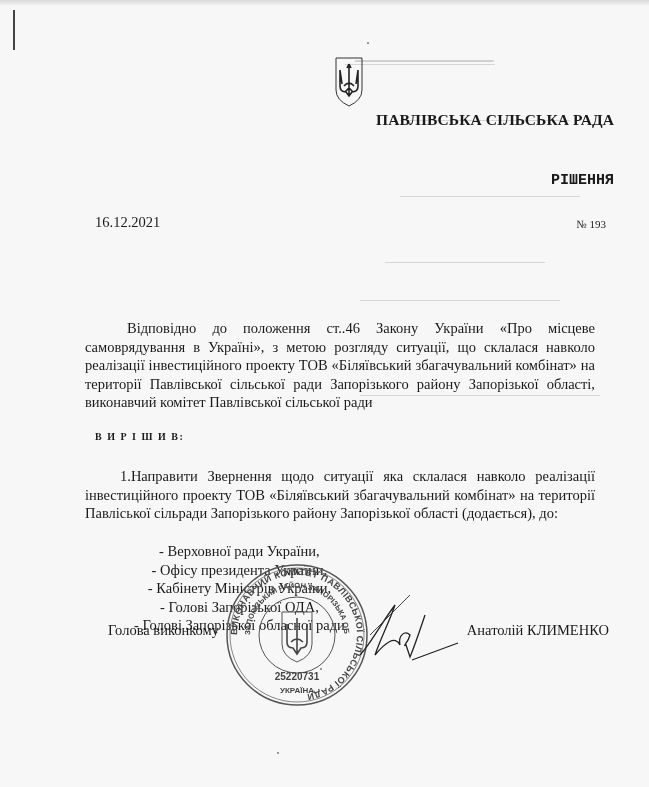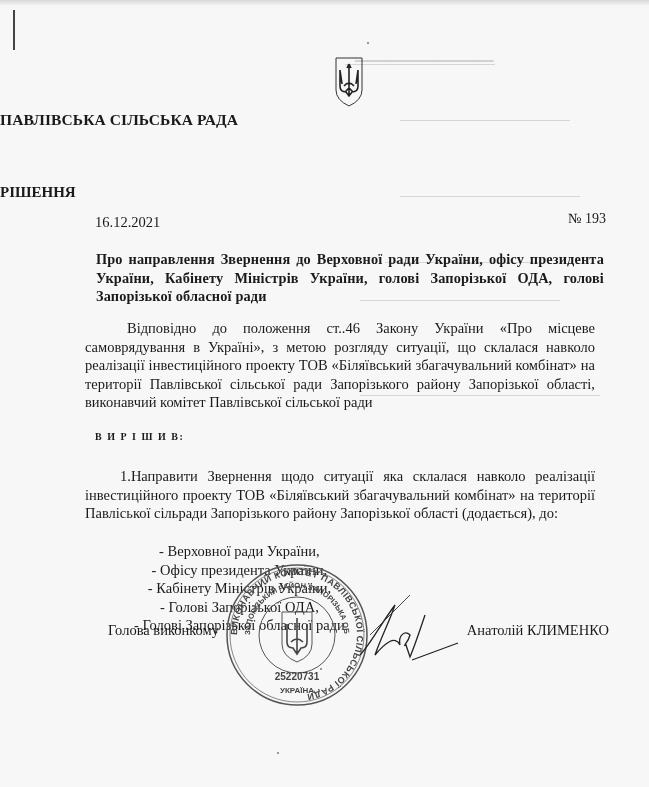--- a/index.html
+++ b/index.html
@@ -9,27 +9,27 @@
       position: relative;
       font-family: "Liberation Serif", serif;
       color: #1a1a1a;
     }
     .page { position: absolute; left: 0; top: 0; width: 649px; height: 787px; }
     .bleed { position: absolute; color: #cfcfcf; font-size: 12px; white-space: nowrap; font-family: "Liberation Serif", serif; }
     .bleed-line { position: absolute; height: 1px; background: #d6d6d6; }
     .edge-mark { position: absolute; left: 13px; top: 10px; width: 2px; height: 40px; background: #444; }
     .top-shadow { position: absolute; left: 0; top: 0; width: 649px; height: 6px; background: linear-gradient(#d8d8d8, rgba(247,247,247,0)); }
     .coat { position: absolute; left: 334px; top: 56px; width: 30px; height: 52px; }
-    .hdr { position: absolute; left: 0; width: 614px; text-align: left; font-weight: bold; white-space: nowrap; }
+    .hdr { position: absolute; left: 0; width: 614px; text-align: right; font-weight: bold; white-space: nowrap; }
     .h1 { top: 111px; font-size: 15.5px; letter-spacing: 0.1px; }
     .h2 { top: 129px; font-size: 15.5px; }
     .h3 { top: 147px; font-size: 13px; }
-    .h4 { top: 184px; font-size: 15px; }
+    .h4 { top: 172px; font-size: 15px; font-family: Liberation Mono, monospace; }
     .date { position: absolute; left: 95px; top: 214px; font-size: 14.5px; }
-    .num { position: absolute; right: 43px; top: 211px; font-size: 14px; }
+    .num { position: absolute; right: 43px; top: 218px; font-size: 11px; }
     .subject { position: absolute; left: 96px; top: 250px; width: 508px; font-weight: bold; font-size: 14.3px; line-height: 18.5px; text-align: justify; text-align-last: left; letter-spacing: 0.15px; }
     .para { position: absolute; left: 85px; width: 510px; font-size: 14.5px; line-height: 18.6px; text-align: justify; }
     .p1 { top: 319px; text-indent: 42px; }
     .resolved { position: absolute; left: 95px; top: 431px; font-weight: bold; font-size: 10px; letter-spacing: 1.5px; }
     .p2 { top: 467px; text-indent: 35px; }
     .list { position: absolute; left: 134px; top: 542px; font-size: 14.5px; line-height: 18.6px; text-align: center; }
     .list div { white-space: nowrap; }
     .sig-label { position: absolute; left: 108px; top: 622px; font-size: 14.5px; }
     .sig-name { position: absolute; right: 40px; top: 622px; font-size: 14.5px; }
     .stamp { position: absolute; left: 222px; top: 560px; width: 150px; height: 150px; }
@@ -59,21 +59,20 @@
     <path d="M2 2 H28 V34 Q28 44 15 50 Q2 44 2 34 Z" fill="none" stroke="#333" stroke-width="1"></path>
     <path d="M15 8 V40 M15 8 L13 12 M15 8 L17 12 M6 14 V30 Q6 36 12 36 L15 40 L18 36 Q24 36 24 30 V14 M6 14 L8 28 M24 14 L22 28 M10 30 Q15 24 20 30 M11 36 L15 32 L19 36" fill="none" stroke="#222" stroke-width="1.6"></path>
   </svg>
 
   <div class="hdr h1">ПАВЛІВСЬКА СІЛЬСЬКА РАДА</div>
   <div class="hdr h4">РІШЕННЯ</div>
 
   <div class="date">16.12.2021</div>
   <div class="num">№ 193</div>
 
-  <div class="subject">Про направлення Звернення до Верховної ради України, офісу президента України,  Кабінету Міністрів України, голові Запорізької ОДА, голові Запорізької обласної ради</div>
 
   <div class="para p1">Відповідно до положення ст..46 Закону України «Про місцеве самоврядування в Україні», з метою  розгляду ситуації, що склалася навколо реалізації інвестиційного проекту ТОВ «Біляївський збагачувальний комбінат» на території Павлівської сільської ради Запорізького району Запорізької області, виконавчий комітет Павлівської сільської ради</div>
   <div class="resolved">В И Р І Ш И В:</div>
   <div class="para p2">1.Направити Звернення щодо ситуації яка склалася навколо реалізації інвестиційного проекту ТОВ «Біляївський збагачувальний комбінат» на території Павліської сільради Запорізького району Запорізької області (додається), до:</div>
 
   <div class="list">
     <div>- Верховної ради України,</div>
     <div>- Офісу президента України,</div>
     <div>- Кабінету Міністрів України,</div>
     <div>- Голові Запорізької ОДА,</div>

